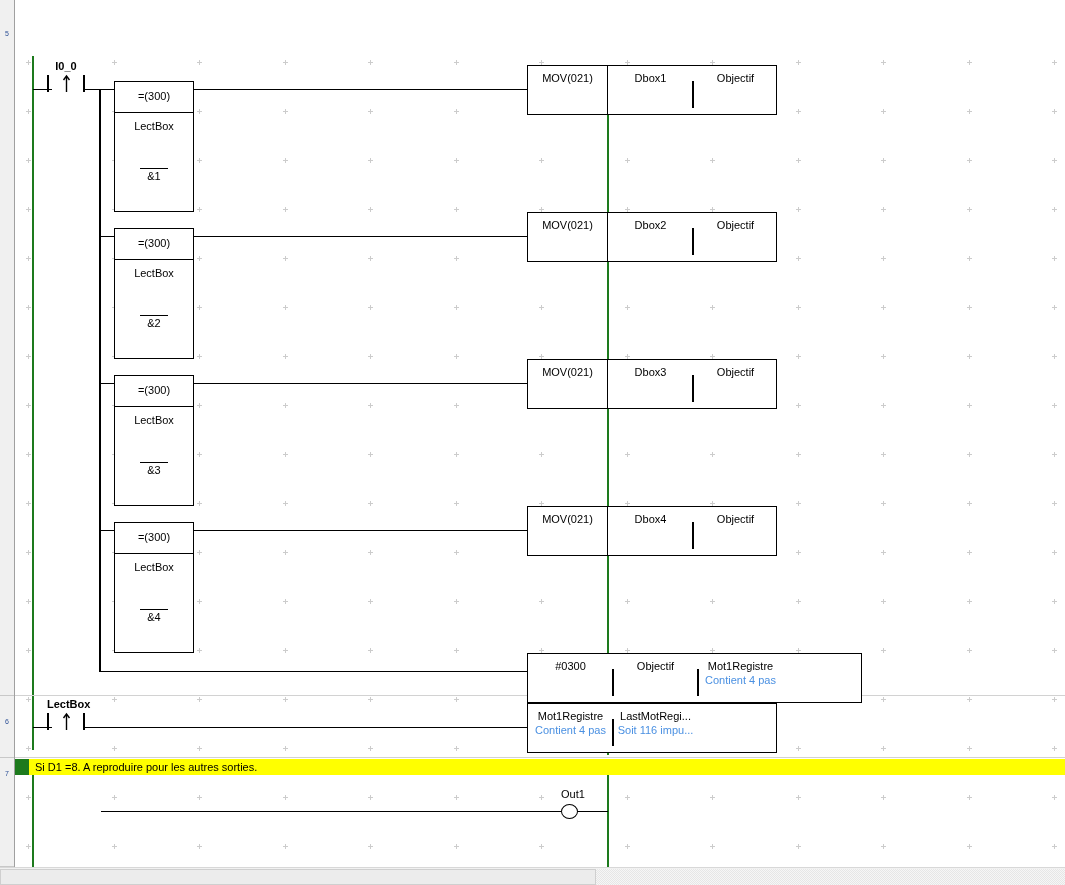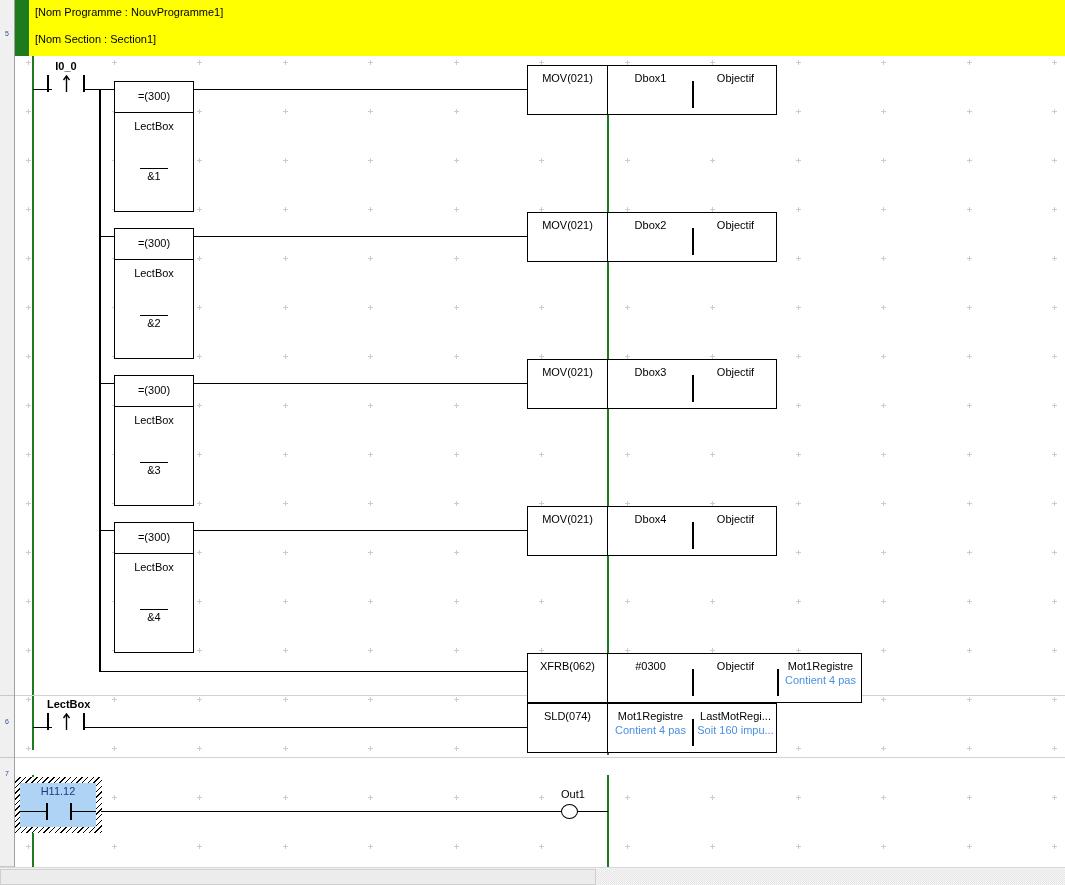--- a/index.html
+++ b/index.html
@@ -353,25 +353,20 @@
       </div>
 
     <div class="rail-left" style="top:56px;height:694px;"></div>
     <div class="rail-left" style="top:775px;height:92px;"></div>
     <div class="rail-right" style="left:592px;top:100px;height:655px;"></div>
     <div class="rail-right" style="left:592px;top:775px;height:92px;"></div>
 
     <div class="sep" style="left:0;top:695px;width:1050px;"></div>
     <div class="sep" style="left:0;top:757px;width:1050px;"></div>
 
-    <div class="cmt" style="left:0;top:0;width:1050px;height:56px;">
-      <div class="tab"></div>
-      <div class="txt" style="top:6px;">[Nom Programme : NouvProgramme1]</div>
-      <div class="txt" style="top:33px;">[Nom Section : Section1]</div>
-    </div>
 
     <div class="wire" style="left:18px;top:89px;width:19px;"></div>
     <div class="contact" style="left:32px;top:60px;width:38px;height:34px;">
       <div class="lbl">I0_0</div>
       <div class="bar l"></div>
       <div class="bar r"></div>
       <div class="arrow">
         <svg width="9" height="19" viewBox="0 0 9 19">
           <line x1="4.5" y1="18" x2="4.5" y2="3" stroke="#000" stroke-width="1.4"></line>
           <polyline points="1.5,6 4.5,2 7.5,6" fill="none" stroke="#000" stroke-width="1.4"></polyline>
@@ -478,23 +473,20 @@
           <div class="nm">Dbox4</div>
         </div>
         <div class="op" style="left:85px;width:85px;">
           <div class="tick"></div>
           <div class="nm">Objectif</div>
         </div>
       </div>
     </div>
 
     <div class="ibox" style="left:512px;top:653px;width:335px;height:50px;">
-      <div class="mn">
-          <span>XFRB(062)</span>
-        </div>
       <div class="ops">
         <div class="op" style="left:0;width:85px;">
           <div class="nm">#0300</div>
         </div>
         <div class="op" style="left:85px;width:85px;">
           <div class="tick"></div>
           <div class="nm">Objectif</div>
         </div>
         <div class="op" style="left:170px;width:85px;">
           <div class="tick"></div>
@@ -512,46 +504,38 @@
       <div class="arrow">
         <svg width="9" height="19" viewBox="0 0 9 19">
           <line x1="4.5" y1="18" x2="4.5" y2="3" stroke="#000" stroke-width="1.4"></line>
           <polyline points="1.5,6 4.5,2 7.5,6" fill="none" stroke="#000" stroke-width="1.4"></polyline>
         </svg>
       </div>
     </div>
     <div class="wire" style="left:68px;top:727px;width:460px;"></div>
 
     <div class="ibox" style="left:512px;top:703px;width:250px;height:50px;">
-      <div class="mn">
-          <span>SLD(074)</span>
-        </div>
       <div class="ops">
         <div class="op" style="left:0;width:85px;">
           <div class="nm">Mot1Registre</div>
           <div class="cm">Contient 4 pas</div>
         </div>
         <div class="op" style="left:85px;width:85px;">
           <div class="tick"></div>
           <div class="nm">LastMotRegi...</div>
-          <div class="cm">Soit 160 impu...</div>
-        </div>
-      </div>
-    </div>
-
-
-    <div class="sel" style="left:-1px;top:777px;width:88px;height:56px;">
-      <div class="hatch"></div>
-      <div class="inner"></div>
-      <div class="lbl">H11.12</div>
-      <div class="cbar" style="left:32px;top:26px;"></div>
-      <div class="cbar" style="left:56px;top:26px;"></div>
-      <div class="wire" style="left:6px;top:34px;width:27px;"></div>
-      <div class="wire" style="left:56px;top:34px;width:26px;"></div>
-    </div>
+          <div class="cm">Soit 116 impu...</div>
+        </div>
+      </div>
+    </div>
+
+    <div class="cmt" style="left:0;top:759px;width:1050px;height:16px;">
+      <div class="tab"></div>
+      <div class="txt" style="top:2px;">Si D1 =8. A reproduire pour les autres sorties.</div>
+    </div>
+
     <div class="wire" style="left:86px;top:811px;width:460px;"></div>
 
     <div class="coil" style="left:546px;top:804px;width:17px;height:15px;">
       <div class="lbl">Out1</div>
       <div class="ring"></div>
     </div>
     <div class="wire" style="left:562px;top:811px;width:31px;"></div>
 
   </div>
 

